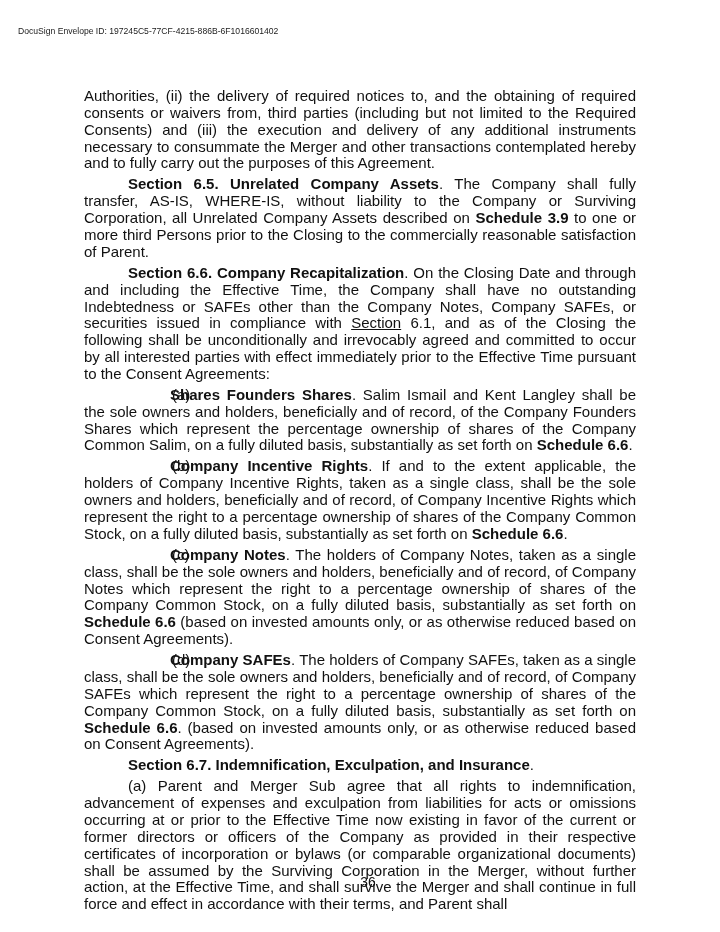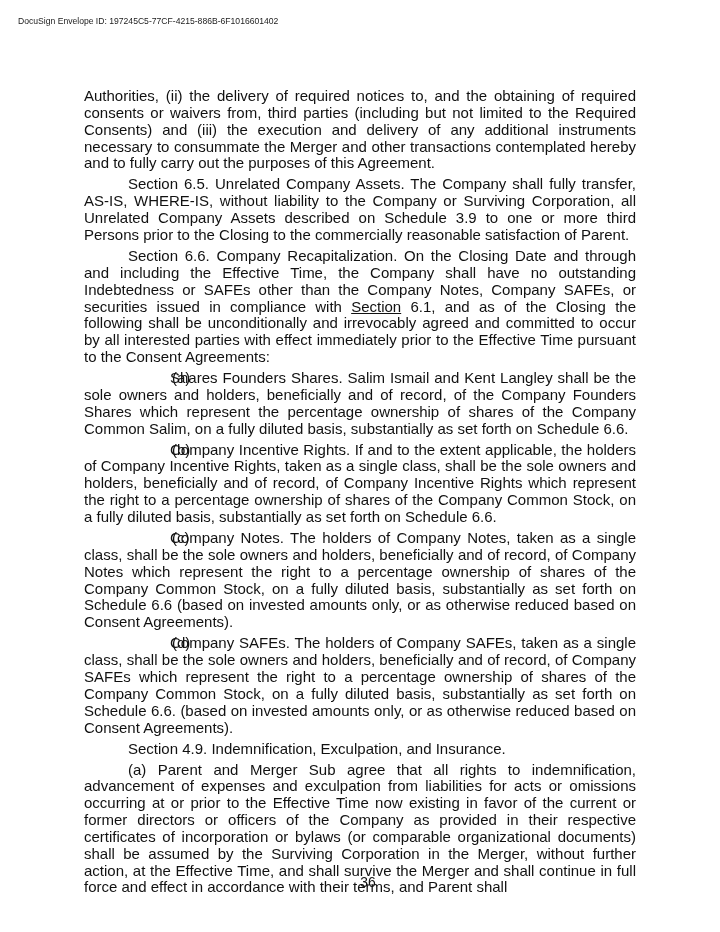--- a/index.html
+++ b/index.html
@@ -1,22 +1,22 @@
 <!DOCTYPE html>
 <html><head>
 <meta charset="utf-8">
 <style>
   html, body { margin: 0; padding: 0; background: #ffffff; }
   body { width: 720px; height: 932px; position: relative; overflow: hidden; font-family: "Liberation Sans", sans-serif; color: #111; }
-  .envelope { position: absolute; left: 18px; top: 16px; font-size: 8.6px; color: #222; letter-spacing: 0; }
+  .envelope { position: absolute; left: 18px; top: 26px; font-size: 8.6px; color: #222; letter-spacing: 0; }
   .content { position: absolute; left: 84px; top: 88px; width: 552px; font-size: 15px; line-height: 16.85px; }
   .content p { margin: 0 0 4.2px 0; text-align: justify; text-align-last: left; }
   .indent { text-indent: 44px; }
   .lab { display: inline-block; width: 42px; }
-  b { font-weight: normal; }
+  b { font-weight: bold; }
   u { }
   .pagenum { position: absolute; top: 874px; left: 8px; width: 720px; text-align: center; font-size: 13.9px; }
 </style>
 </head>
 <body>
 
 <div class="envelope">DocuSign Envelope ID: 197245C5-77CF-4215-886B-6F1016601402</div>
 
 <div class="content">
 
@@ -27,19 +27,19 @@
   <p class="indent"><b>Section 6.6. Company Recapitalization</b><span>. On the Closing Date and through and including the Effective Time, the Company shall have no outstanding Indebtedness or SAFEs other than the Company Notes, Company SAFEs, or securities issued in compliance with </span><u>Section</u><span> 6.1, and as of the Closing the following shall be unconditionally and irrevocably agreed and committed to occur by all interested parties with effect immediately prior to the Effective Time pursuant to the Consent Agreements:</span></p>
 
   <p class="indent"><span class="lab">(a)</span><b>Shares Founders Shares</b><span>. Salim Ismail and Kent Langley shall be the sole owners and holders, beneficially and of record, of the Company Founders Shares which represent the percentage ownership of shares of the Company Common Salim, on a fully diluted basis, substantially as set forth on </span><b>Schedule 6.6</b><span>.</span></p>
 
   <p class="indent"><span class="lab">(b)</span><b>Company Incentive Rights</b><span>. If and to the extent applicable, the holders of Company Incentive Rights, taken as a single class, shall be the sole owners and holders, beneficially and of record, of Company Incentive Rights which represent the right to a percentage ownership of shares of the Company Common Stock, on a fully diluted basis, substantially as set forth on </span><b>Schedule 6.6</b><span>.</span></p>
 
   <p class="indent"><span class="lab">(c)</span><b>Company Notes</b><span>. The holders of Company Notes, taken as a single class, shall be the sole owners and holders, beneficially and of record, of Company Notes which represent the right to a percentage ownership of shares of the Company Common Stock, on a fully diluted basis, substantially as set forth on </span><b>Schedule 6.6</b><span> (based on invested amounts only, or as otherwise reduced based on Consent Agreements).</span></p>
 
   <p class="indent"><span class="lab">(d)</span><b>Company SAFEs</b><span>. The holders of Company SAFEs, taken as a single class, shall be the sole owners and holders, beneficially and of record, of Company SAFEs which represent the right to a percentage ownership of shares of the Company Common Stock, on a fully diluted basis, substantially as set forth on </span><b>Schedule 6.6</b><span>. (based on invested amounts only, or as otherwise reduced based on Consent Agreements).</span></p>
 
-  <p class="indent"><b>Section 4.9. Indemnification, Exculpation, and Insurance</b><span>.</span></p>
+  <p class="indent"><b>Section 6.7. Indemnification, Exculpation, and Insurance</b><span>.</span></p>
 
   <p class="indent">(a) Parent and Merger Sub agree that all rights to indemnification, advancement of expenses and exculpation from liabilities for acts or omissions occurring at or prior to the Effective Time now existing in favor of the current or former directors or officers of the Company as provided in their respective certificates of incorporation or bylaws (or comparable organizational documents) shall be assumed by the Surviving Corporation in the Merger, without further action, at the Effective Time, and shall survive the Merger and shall continue in full force and effect in accordance with their terms, and Parent shall</p>
 
 </div>
 
 <div class="pagenum">36</div>
 
 </body></html>

